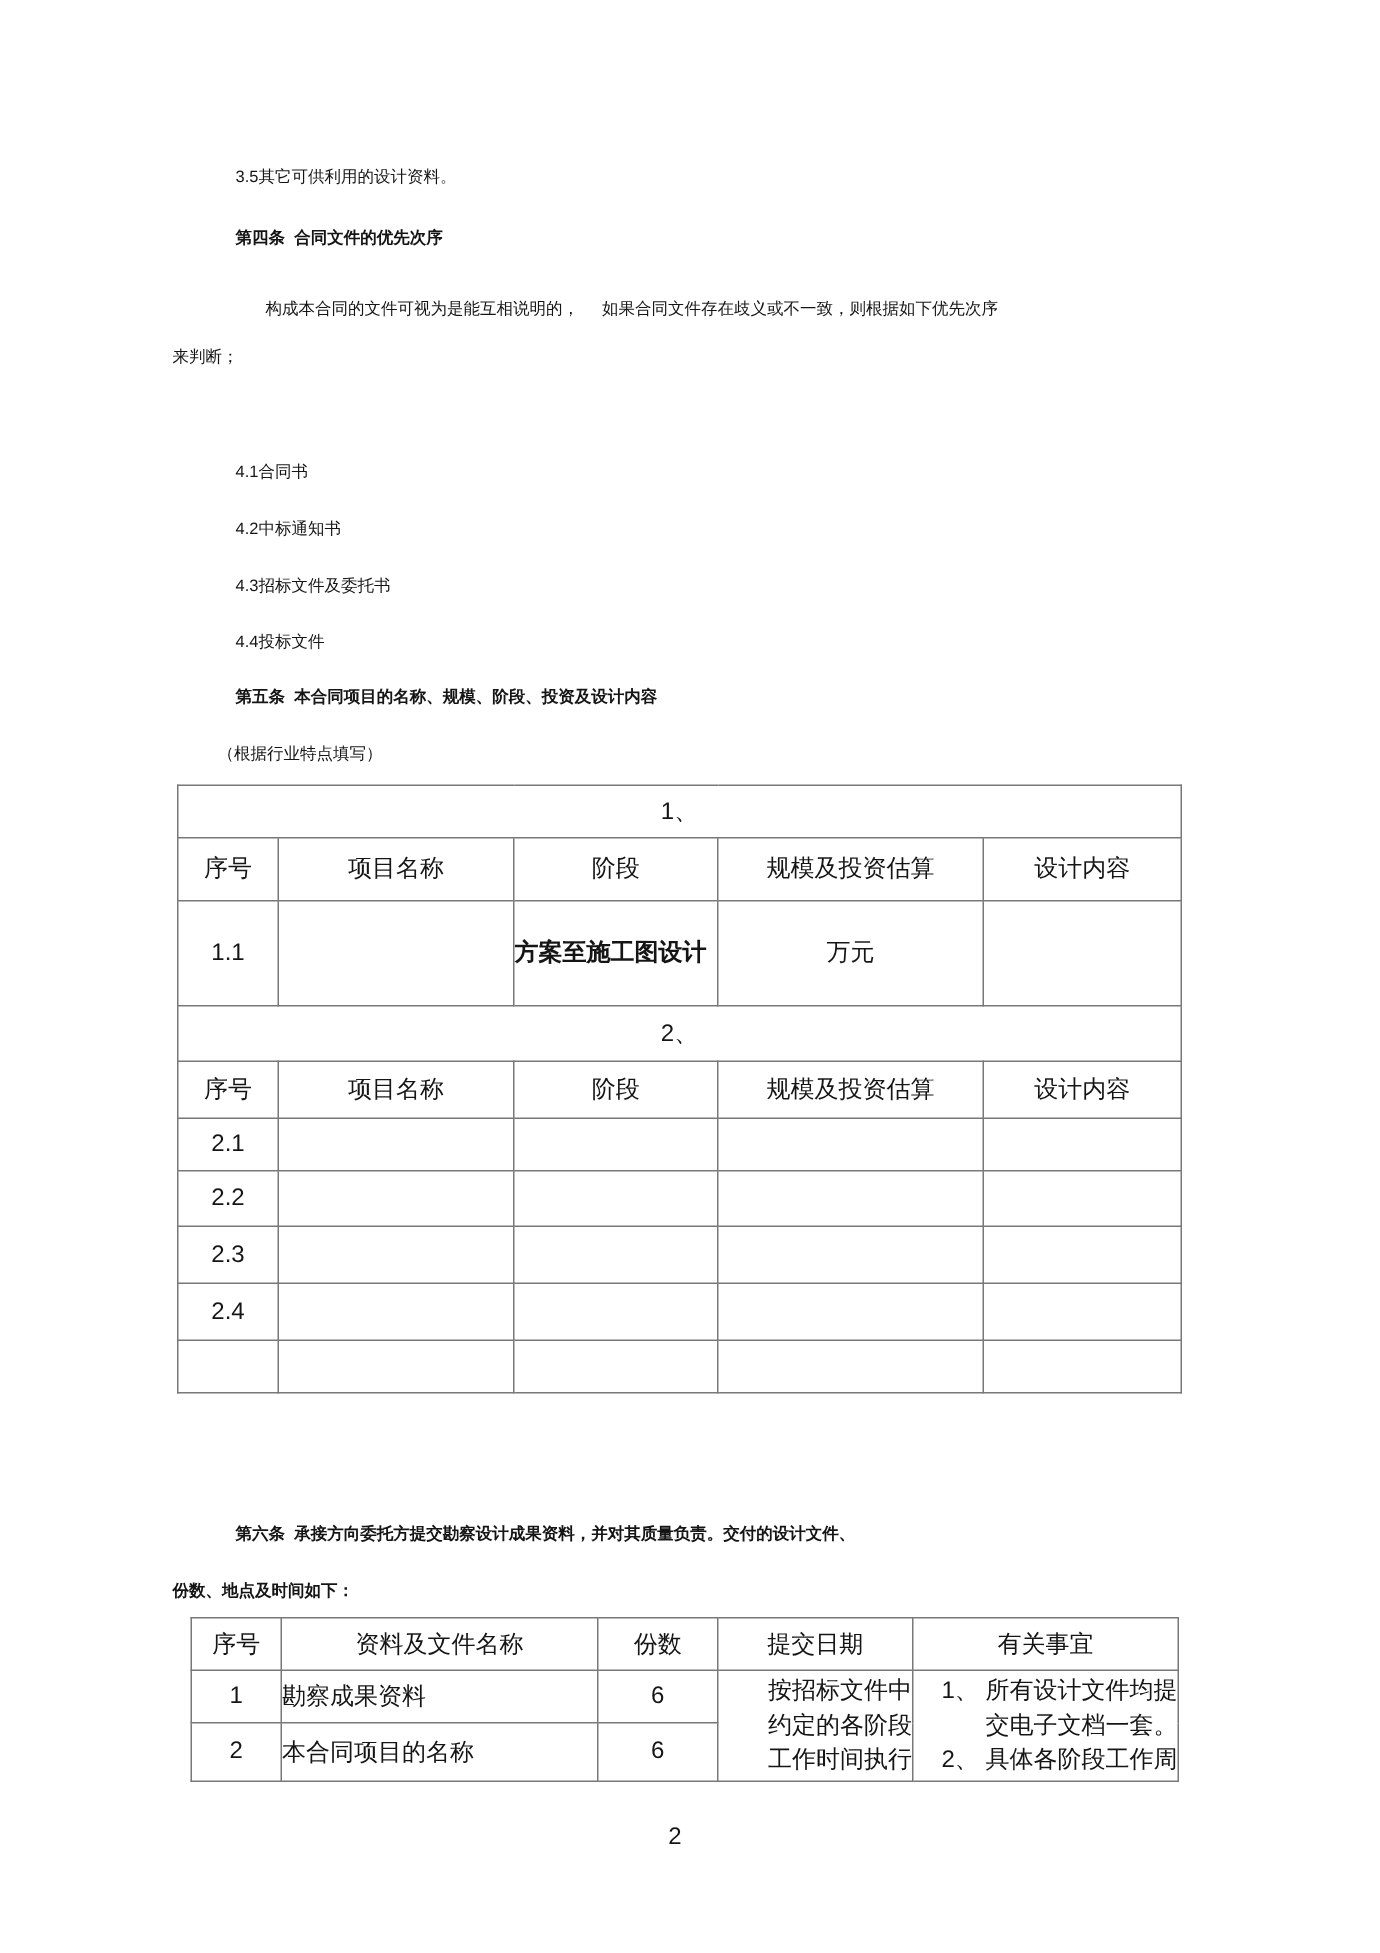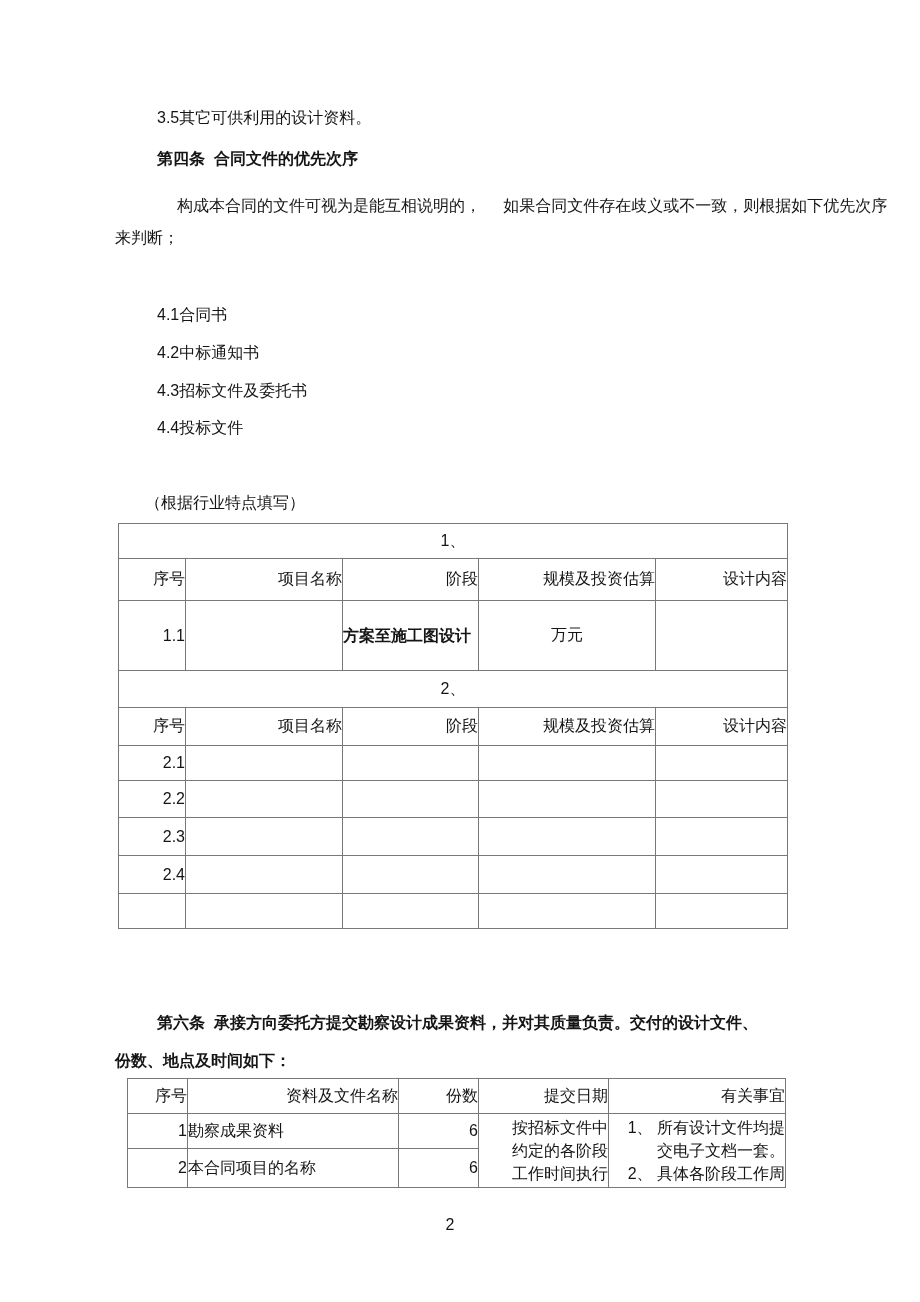--- a/index.html
+++ b/index.html
@@ -1,28 +1,28 @@
 <!DOCTYPE html>
 <html><head>
 <meta charset="utf-8">
 <style>
   html,body{margin:0;padding:0;background:#ffffff;}
   .page{
     position:relative;width:920px;height:1302px;background:#ffffff;
     font-family:"Liberation Sans","DejaVu Sans",sans-serif;color:#151515;
     overflow:hidden;
   }
-  .ln{position:absolute;white-space:pre;font-size:16px;line-height:20px;}
+  .ln{position:absolute;white-space:pre;font-size:11px;line-height:20px;}
   .bold{font-weight:bold;}
   .doc-table{position:absolute;border-collapse:collapse;table-layout:fixed;}
   .doc-table td{
     border:1px solid #787878;font-size:16px;color:#151515;
     padding:0;vertical-align:middle;overflow:hidden;
   }
-  .tc{text-align:right;margin-top:33px;}
+  .tc{text-align:center;margin-top:33px;}
   .tl{text-align:left;padding-left:5px;font-family:Liberation Mono, monospace;}
   .group-label{text-align:center;padding-right:81px;}
   .stage-cell{text-align:left;padding-left:6px;line-height:34px;vertical-align:middle;font-weight:bold;}
   .scale-cell{text-align:center;padding-left:78px;}
   .merged{vertical-align:top;text-align:right;line-height:23px;padding:4px 0 0 7px;white-space:pre-line;}
   .h35{height:35px;} .h37{height:37px;} .h38{height:38px;} .h39{height:39px;}
   .h42{height:42px;} .h70{height:70px;}
   .pagenum{position:absolute;top:1216px;left:0;width:900px;text-align:center;font-size:16px;}
 </style>
 </head>
@@ -31,20 +31,21 @@
 <div class="page">
 
   <div class="ln" style="top:108px;left:157px">3.5其它可供利用的设计资料。</div>
   <div class="ln bold" style="top:149px;left:157px">第四条  合同文件的优先次序</div>
   <div class="ln" style="top:196px;left:177px">构成本合同的文件可视为是能互相说明的，     如果合同文件存在歧义或不一致，则根据如下优先次序</div>
   <div class="ln" style="top:228px;left:115px">来判断；</div>
   <div class="ln" style="top:305px;left:157px">4.1合同书</div>
   <div class="ln" style="top:343px;left:157px">4.2中标通知书</div>
   <div class="ln" style="top:381px;left:157px">4.3招标文件及委托书</div>
   <div class="ln" style="top:418px;left:157px">4.4投标文件</div>
+  <div class="ln bold" style="top:455px;left:157px">第五条  本合同项目的名称、规模、阶段、投资及设计内容</div>
   <div class="ln" style="top:493px;left:145px">（根据行业特点填写）</div>
 
   <table class="doc-table" style="top:523px;left:118px;width:669px">
     <colgroup>
       <col style="width:67px">
         <col style="width:157px">
         <col style="width:136px">
         <col style="width:177px">
         <col style="width:132px">
     </colgroup>

